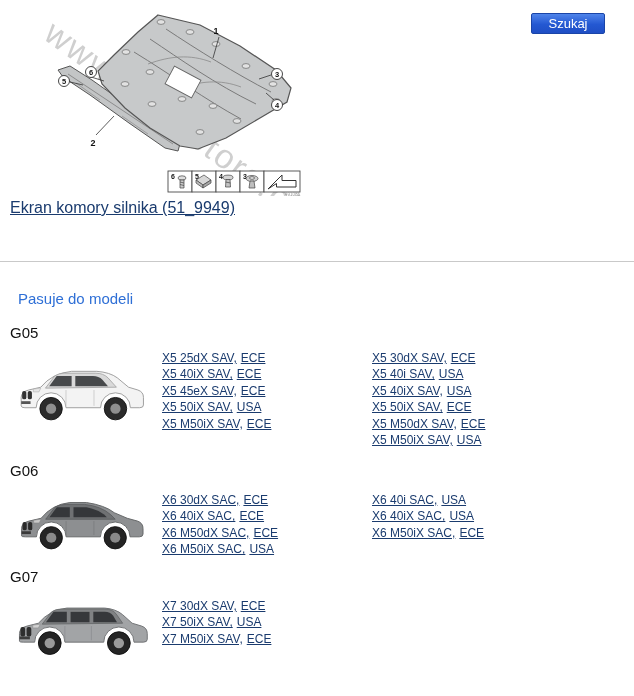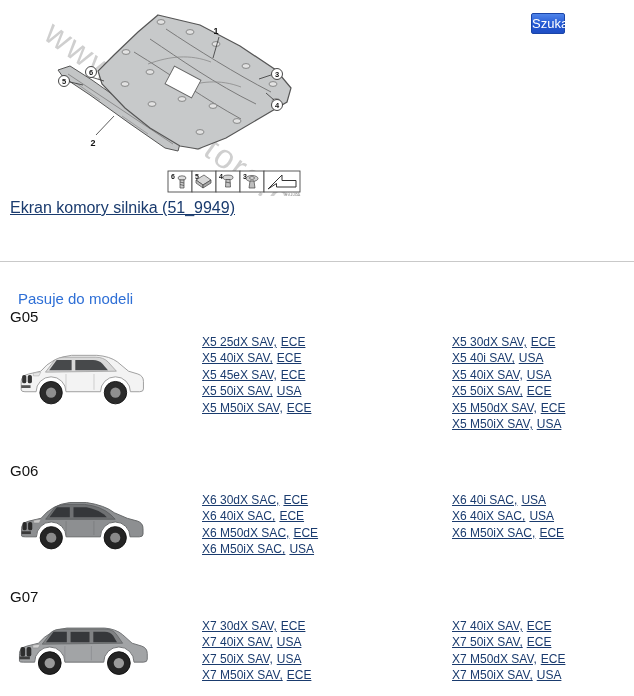--- a/index.html
+++ b/index.html
@@ -7,39 +7,39 @@
   body {
     width:634px; height:696px; position:relative; overflow:hidden;
     font-family:"Liberation Sans", sans-serif; color:#1a1a1a;
   }
   a { color:#1a3b6e; text-decoration:underline; cursor:pointer; }
 
   
   .diagram-wrap { position:absolute; left:30px; top:4px; width:280px; height:192px; }
   .diagram-wrap svg { display:block; }
   .search-btn {
-    position:absolute; left:531px; top:13px; width:34px; height:21px;
+    position:absolute; left:531px; top:13px; width:74px; height:21px;
     background:linear-gradient(#4f84ea, #2458d2 55%, #1f4ec4);
     border:1px solid #1a45a8; border-radius:2px;
     color:#fff; font-size:13px; font-family:"Liberation Sans", sans-serif;
     text-align:center; line-height:19px; cursor:pointer;
   }
   .part-link { position:absolute; left:10px; top:199px; font-size:16px; }
 
   .divider { position:absolute; left:0; top:261px; width:634px; height:0; border-top:1px solid #c9c9c9; }
 
   
   .fits-title { position:absolute; left:18px; top:290px; font-size:15px; color:#2e6fd6; }
 
   .group { position:absolute; left:10px; width:616px; }
-  .g05 { top:308px; }
+  .g05 { top:324px; }
   .g06 { top:462px; }
-  .g07 { top:588px; }
+  .g07 { top:568px; }
   .group-code { font-size:15px; color:#111; }
-  .group-row { display:flex; align-items:flex-start; margin-top:5px;gap:40px; }
+  .group-row { display:flex; align-items:flex-start; margin-top:5px; }
   .car-cell { width:152px; flex:0 0 152px; }
   .col { width:210px; flex:0 0 210px; padding-top:4px; }
   .col.pt8 { padding-top:8px; }
   .mrow { font-size:12px; line-height:16.4px; white-space:nowrap; }
   .mrow a { color:#1a3b6e; }
   .rlink { margin-left:4px; }
 
   
   svg text { font-family:"Liberation Sans", sans-serif; }
   .wm { font-size:34px; fill:#a8a8a8; opacity:.55; letter-spacing:2px; }
@@ -257,24 +257,17 @@
         <circle cx="115" cy="56" r="12" fill="#242424" stroke="#101010"></circle>
           <circle cx="115" cy="56" r="5.5" fill="#9a9a9a"></circle>
         <rect x="11" y="39" width="5" height="10" rx="2" fill="#2e2e2e"></rect>
         <rect x="17.5" y="39" width="5" height="10" rx="2" fill="#2e2e2e"></rect>
         <polygon points="24,37 32,36 30,40 24,40" fill="#d2d2d2" stroke="#8a8a8a" stroke-width="0.6"></polygon>
         <rect x="10" y="49" width="11" height="3" fill="#3d3d3d"></rect>
       </svg>
     </div>
     <div class="col pt8">
       <div class="mrow"><a>X7 30dX SAV,</a><a class="rlink">ECE</a></div>
-      <div class="mrow"><a>X7 40iX SAV,</a><a class="rlink">USA</a></div>
       <div class="mrow"><a>X7 50iX SAV,</a><a class="rlink">USA</a></div>
       <div class="mrow"><a>X7 M50iX SAV,</a><a class="rlink">ECE</a></div>
     </div>
-    <div class="col pt8">
-      <div class="mrow"><a>X7 40iX SAV,</a><a class="rlink">ECE</a></div>
-      <div class="mrow"><a>X7 50iX SAV,</a><a class="rlink">ECE</a></div>
-      <div class="mrow"><a>X7 M50dX SAV,</a><a class="rlink">ECE</a></div>
-      <div class="mrow"><a>X7 M50iX SAV,</a><a class="rlink">USA</a></div>
-    </div>
   </div>
 </div>
 
 </body></html>

